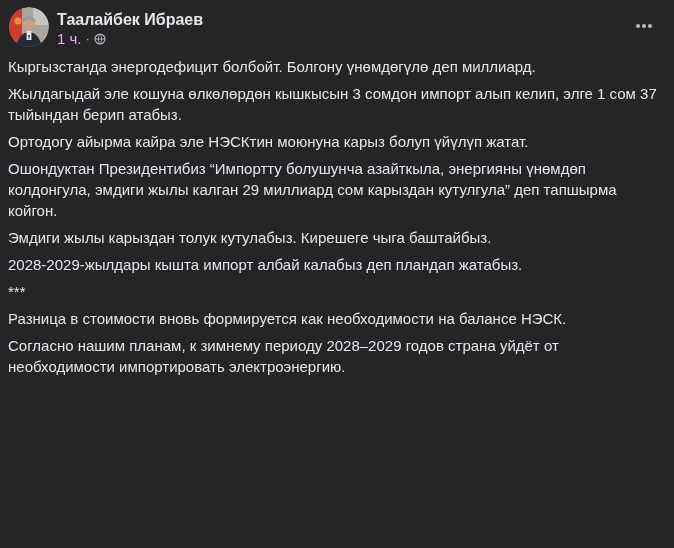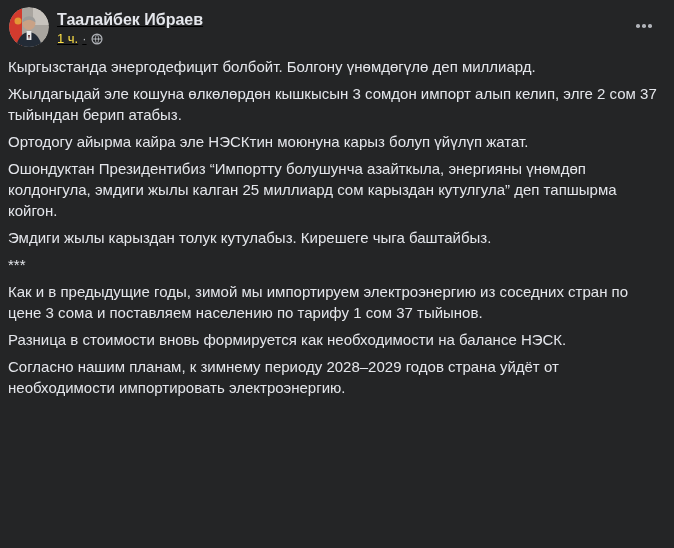--- a/index.html
+++ b/index.html
@@ -11,21 +11,20 @@
   }
   .post {
     width: 674px; height: 548px;
     background: #242526;
     position: relative;
   }
   .post-header {
     display: flex;
     align-items: flex-start;
     padding: 7px 21px 0 9px;
-    text-decoration: underline;
   }
   .avatar-wrap {
     width: 40px; height: 40px;
     border-radius: 50%;
     overflow: hidden;
     flex: 0 0 40px;
     cursor: pointer;
   }
   .header-text {
     margin-left: 8px;
@@ -40,22 +39,22 @@
     line-height: 19px;
     cursor: pointer;
   }
   .meta-row {
     display: flex;
     align-items: center;
     gap: 4px;
     margin-top: 2px;
   }
   .timestamp {
-    color: #fde047;
-    font-size: 13px;
+    color: #f0abfc;
+    font-size: 15px;
     line-height: 16px;
     cursor: pointer;
   }
   .meta-sep {
     color: #b0b3b8;
     font-size: 13px;
     line-height: 16px;
   }
   .globe-icon { display: inline-flex; }
   .menu-button {
@@ -132,23 +131,23 @@
 
     <button class="menu-button" aria-label="menu">
       <span class="dot"></span>
       <span class="dot"></span>
       <span class="dot"></span>
     </button>
   </div>
 
   <div class="post-body">
     <p>Кыргызстанда энергодефицит болбойт. Болгону үнөмдөгүлө деп миллиард.</p>
-    <p>Жылдагыдай эле кошуна өлкөлөрдөн кышкысын 3 сомдон импорт алып келип, элге 2 сом 37 тыйындан берип атабыз.</p>
+    <p>Жылдагыдай эле кошуна өлкөлөрдөн кышкысын 3 сомдон импорт алып келип, элге 1 сом 37 тыйындан берип атабыз.</p>
     <p>Ортодогу айырма кайра эле НЭСКтин моюнуна карыз болуп үйүлүп жатат.</p>
-    <p>Ошондуктан Президентибиз “Импортту болушунча азайткыла, энергияны үнөмдөп колдонгула, эмдиги жылы калган 25 миллиард сом карыздан кутулгула” деп тапшырма койгон.</p>
+    <p>Ошондуктан Президентибиз “Импортту болушунча азайткыла, энергияны үнөмдөп колдонгула, эмдиги жылы калган 29 миллиард сом карыздан кутулгула” деп тапшырма койгон.</p>
     <p>Эмдиги жылы карыздан толук кутулабыз. Кирешеге чыга баштайбыз.</p>
+    <p>2028-2029-жылдары кышта импорт албай калабыз деп пландап жатабыз.</p>
     <p>***</p>
-    <p>Как и в предыдущие годы, зимой мы импортируем электроэнергию из соседних стран по цене 3 сома и поставляем населению по тарифу 1 сом 37 тыйынов.</p>
     <p>Разница в стоимости вновь формируется как необходимости на балансе НЭСК.</p>
     <p>Согласно нашим планам, к зимнему периоду 2028–2029 годов страна уйдёт от необходимости импортировать электроэнергию.</p>
   </div>
 
 </div>
 
 </body></html>

